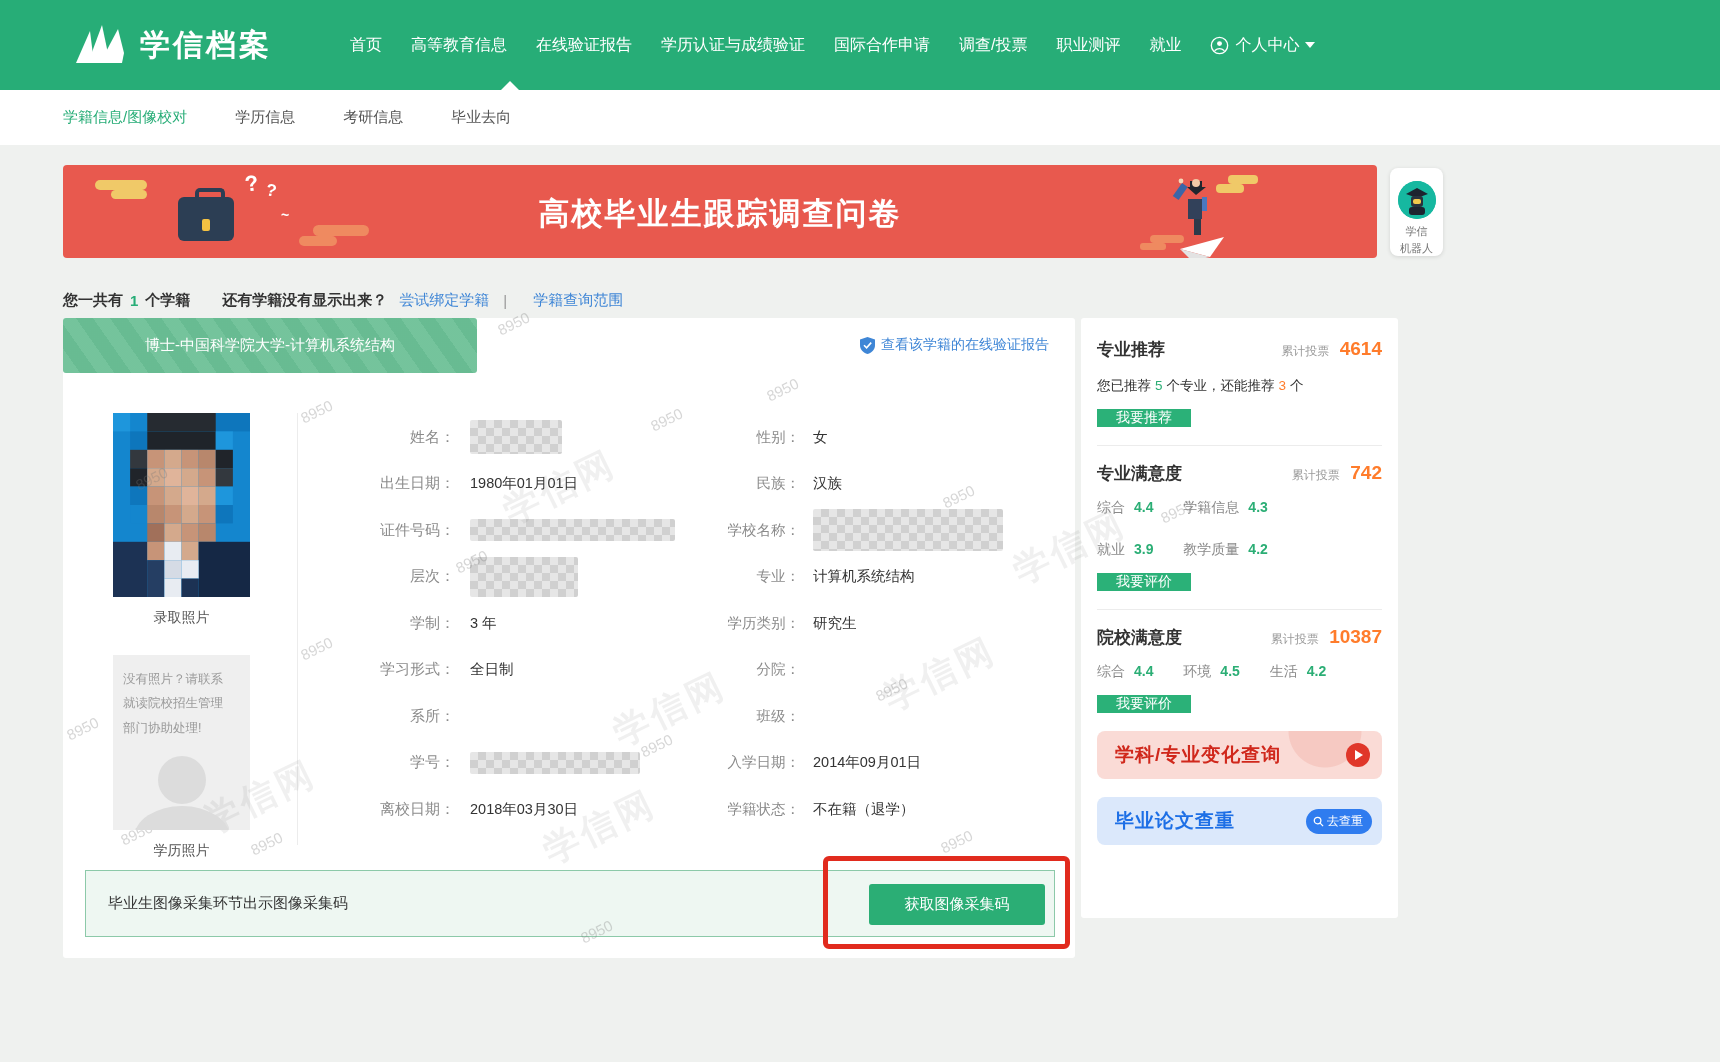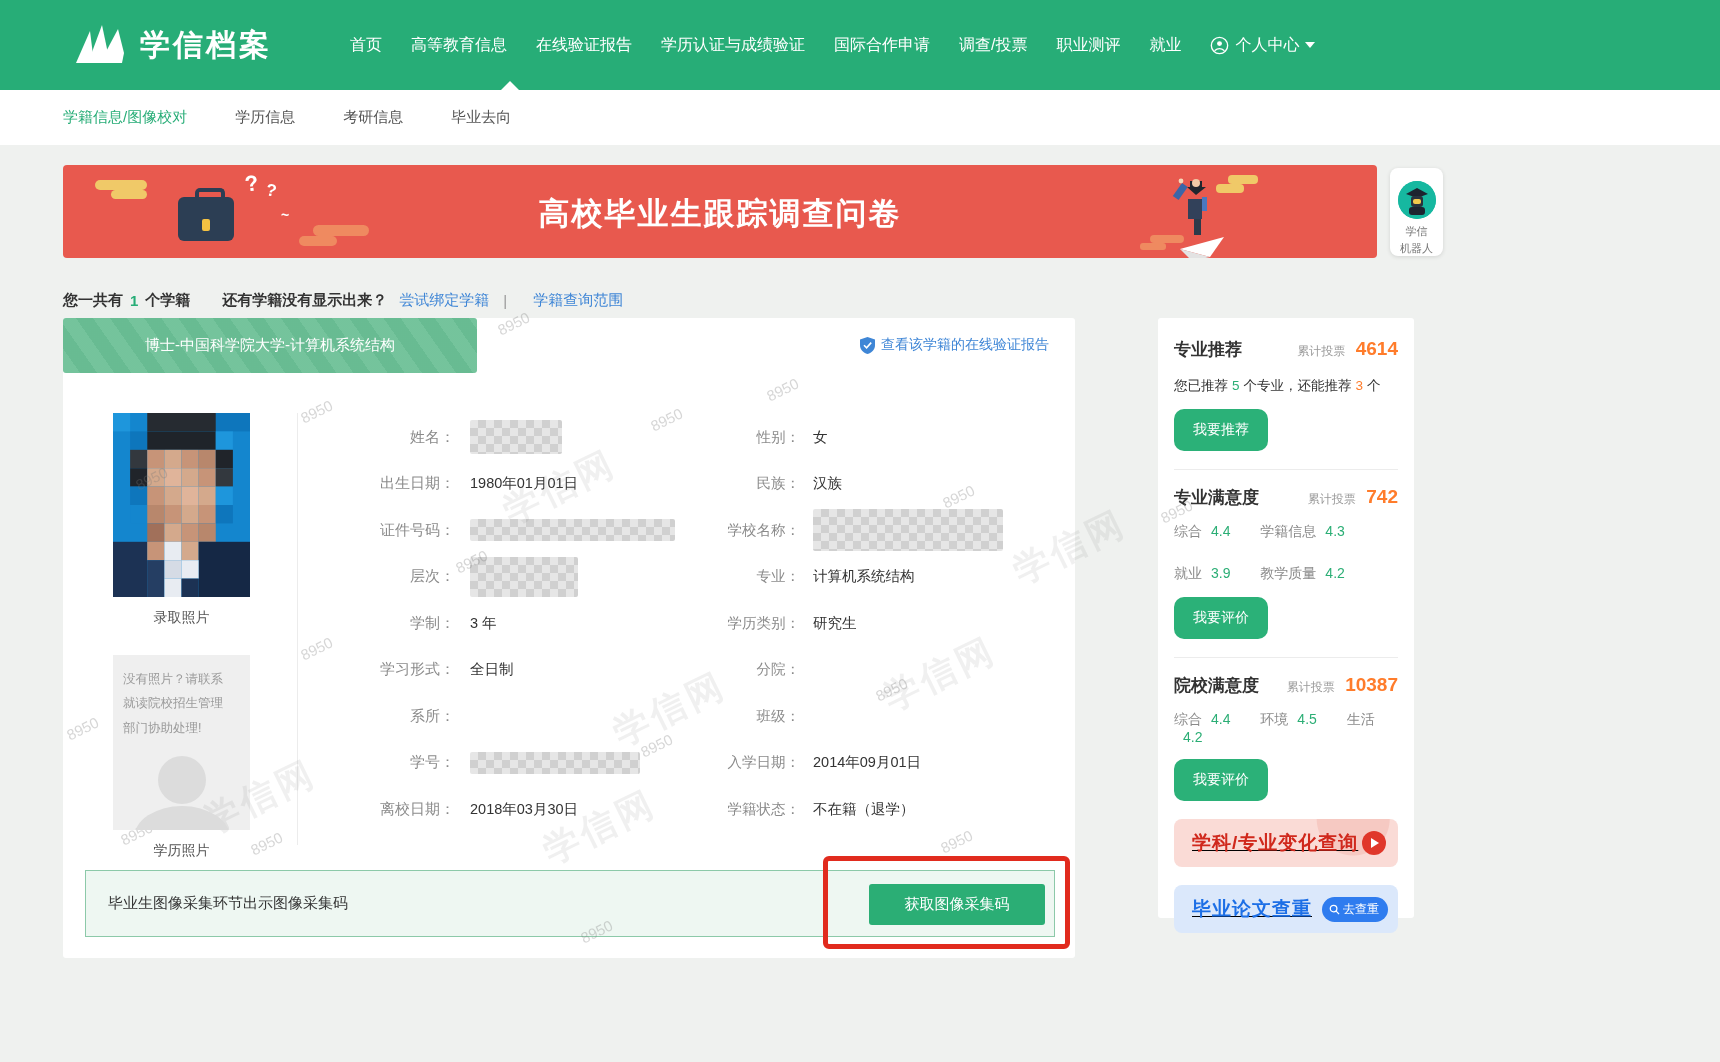--- a/index.html
+++ b/index.html
@@ -80,36 +80,36 @@
   .mask-name{width:92px;height:34px} .mask-cert{width:205px;height:22px}
   .mask-school{width:190px;height:42px} .mask-level{width:108px;height:40px} .mask-sno{width:170px;height:22px}
 
   
   .collect-bar { position:absolute; left:22px; top:552px; width:970px; height:67px; background:#eef7f2; border:1px solid #8cc9a9; display:flex; align-items:center; }
   .collect-text { font-size:15px; color:#333; margin-left:22px; }
   .collect-btn { position:absolute; left:783px; top:13px; width:176px; height:41px; background:#2bae75; color:#fff; font-size:15px; border:none; border-radius:3px; cursor:pointer; font-family:inherit; }
   .red-box { position:absolute; left:760px; top:538px; width:247px; height:93px; border:5px solid #e12b1e; border-radius:6px; pointer-events:none; z-index:5; }
 
   
-  .sidebar { position:absolute; left:1158px; top:173px; width:256px; height:600px; background:#fff; border-radius:3px; padding:20px 16px; }
+  .sidebar { position:absolute; left:1081px; top:173px; width:317px; height:600px; background:#fff; border-radius:3px; padding:20px 16px; }
   .sb-row { display:flex; align-items:baseline; justify-content:space-between; }
   .sb-title { font-size:17px; font-weight:bold; color:#333; }
   .sb-vote { font-size:12px; color:#999; }
   .sb-votenum { font-size:19px; font-weight:bold; color:#ff7c2b; margin-left:6px; }
   .sb-desc { font-size:13.5px; color:#333; margin-top:16px; }
   .sb-desc .g { color:#2bae75; margin:0 4px; }
   .sb-desc .o { color:#ff7c2b; margin:0 4px; }
-  .sb-btn { display:inline-block; margin-top:14px; background:#2bb178; color:#fff; font-size:14px; border:none; border-radius:10px; padding:12px 19px; cursor:pointer; font-family:inherit; }
+  .sb-btn { display:inline-block; margin-top:14px; background:#2bb178; color:#fff; font-size:14px; border:none; border-radius:0; padding:0 19px; cursor:pointer; font-family:inherit; }
   .sb-divider { height:1px; background:#ececec; margin:18px 0 16px; }
   .ratings { margin-top:14px; font-size:14px; }
   .ratings .rl { color:#8a8a8a; }
-  .ratings .rv { color:#2bae75; font-weight:normal; margin-left:9px; }
+  .ratings .rv { color:#2bae75; font-weight:bold; margin-left:9px; }
   .ratings .gap { margin-left:26px; }
   .ratings + .ratings { margin-top:24px; }
-  .promo { border-radius:8px; height:48px; display:flex; align-items:center; margin-top:18px; position:relative; cursor:pointer;text-decoration:underline; }
+  .promo { border-radius:8px; height:48px; display:flex; align-items:center; margin-top:18px; position:relative; cursor:pointer; }
   .promo-red { background:#fadbd6; background-image:radial-gradient(circle at 80% 0%, #f6c9c2 0 36px, transparent 37px); }
   .promo-red .promo-label { color:#d0281c; font-size:19px; font-weight:bold; margin-left:18px; letter-spacing:1px; }
   .promo-red .arrow-circle { position:absolute; right:12px; width:24px; height:24px; border-radius:50%; background:#e0372a; display:flex; align-items:center; justify-content:center; }
   .promo-red .arrow-circle span { width:0; height:0; border-top:5px solid transparent; border-bottom:5px solid transparent; border-left:8px solid #fff; margin-left:2px; }
   .promo-blue { background:#dbe8fb; }
   .promo-blue .promo-label { color:#1d6fe6; font-size:19px; font-weight:bold; margin-left:18px; letter-spacing:1px; }
   .promo-blue .pill { position:absolute; right:10px; background:#2f7cef; border-radius:13px; color:#fff; font-size:12px; padding:4px 9px 4px 7px; display:flex; align-items:center; }
   .promo-blue .pill svg { margin-right:3px; }
 
   

